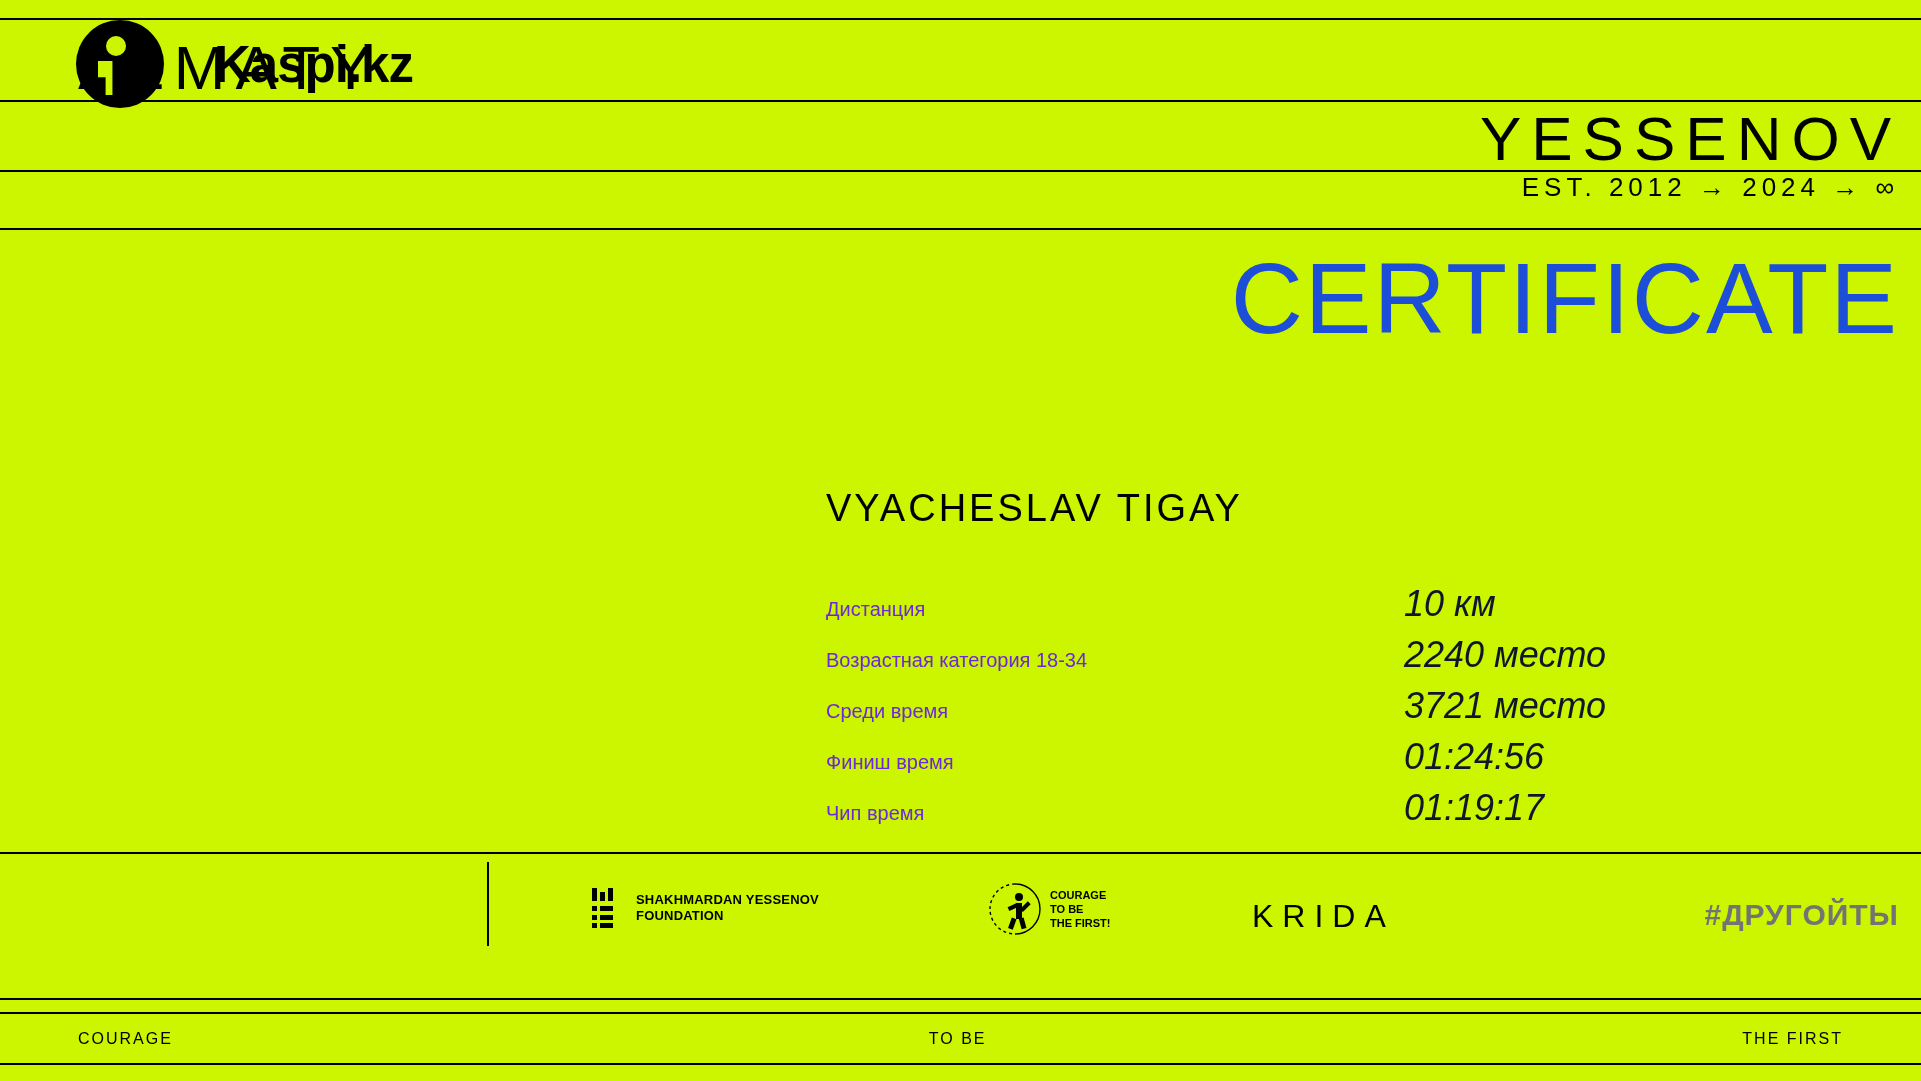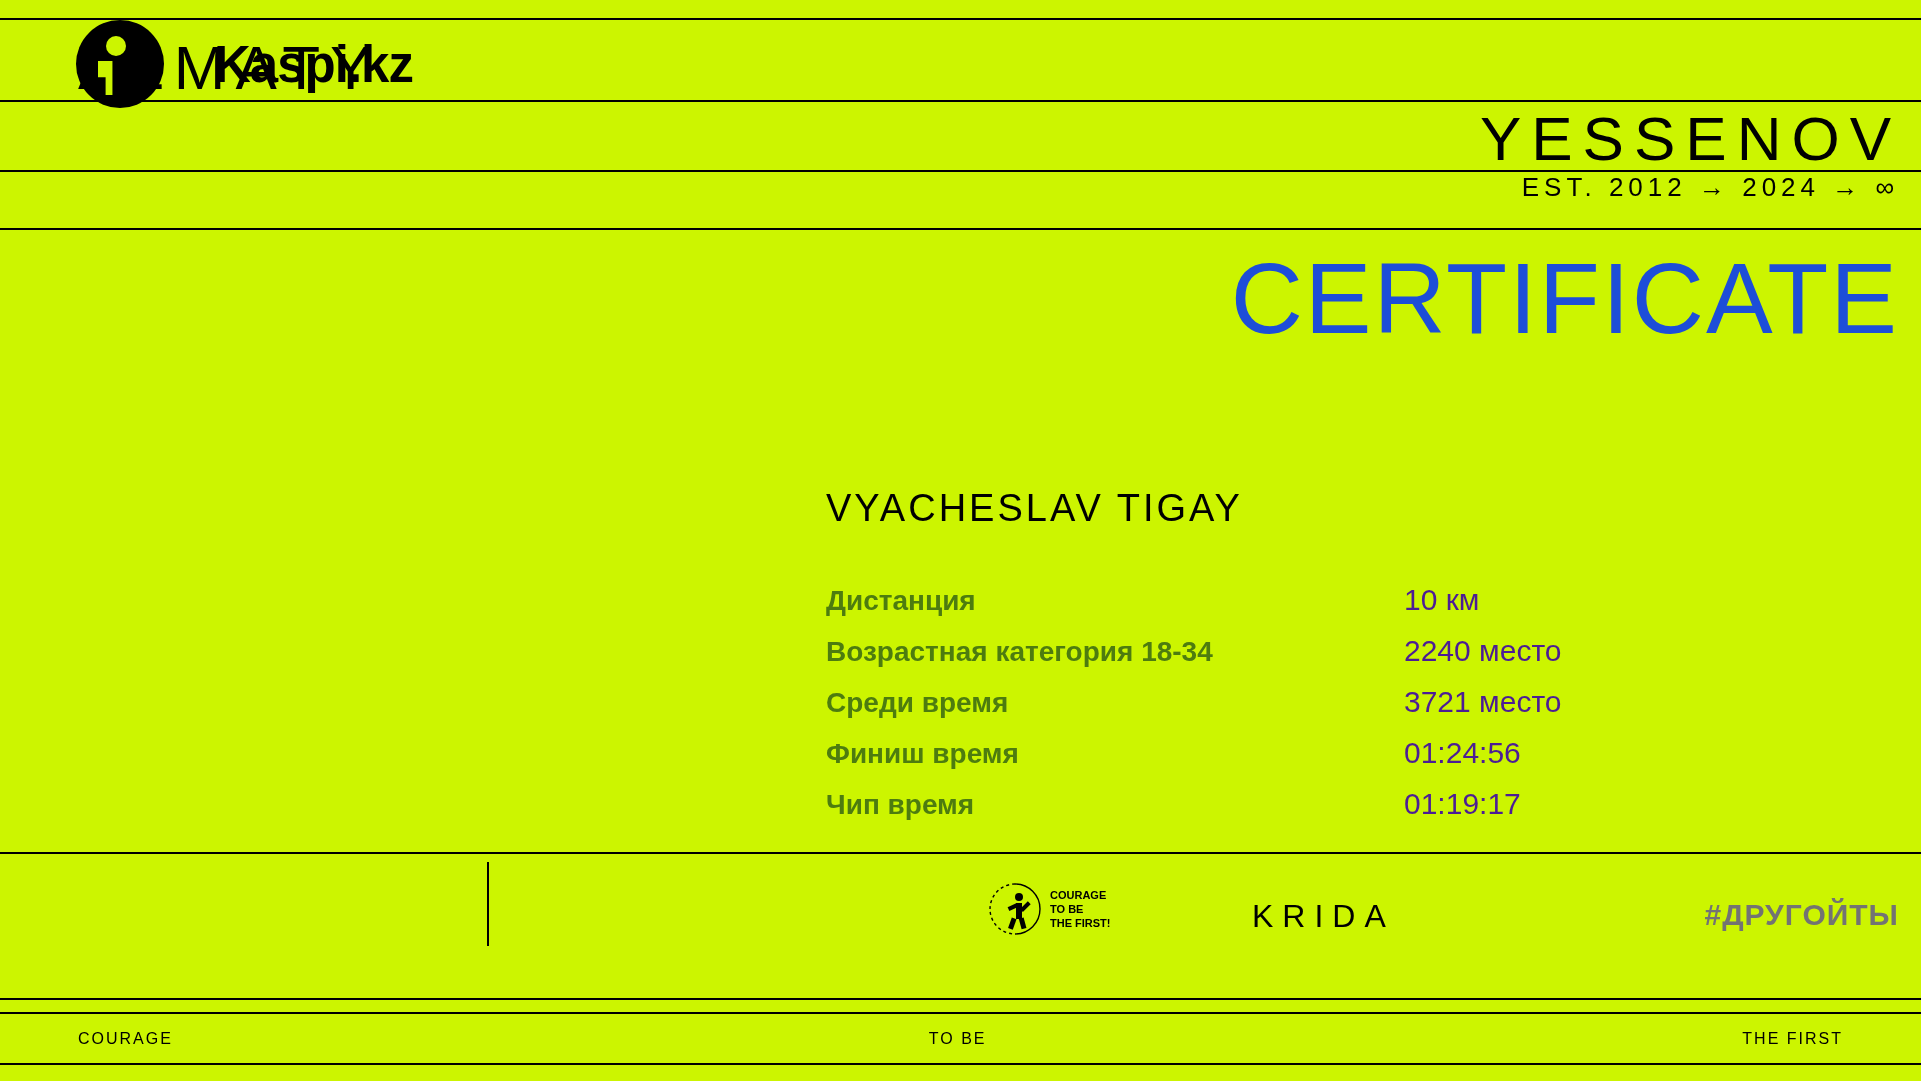--- a/index.html
+++ b/index.html
@@ -94,29 +94,29 @@
     top: 583px;
     width: 870px;
   }
   .res-row {
     display: flex;
     align-items: baseline;
     height: 51px;
   }
   .res-label {
     width: 578px;
-    font-size: 28px;
-    color: #4d7c0f;
-    white-space: nowrap;
-    font-weight: bold;
+    font-size: 20px;
+    color: #6d28d9;
+    white-space: nowrap;
   }
   .res-value {
-    font-size: 30px;
-    color: #4c1d95;
-    white-space: nowrap;
+    font-size: 36px;
+    color: #0f172a;
+    white-space: nowrap;
+    font-style: italic;
   }
   .sp-kaspi {
     position: absolute;
     left: 76px;
     top: 20px;
     display: flex;
     align-items: center;
   }
   .kaspi-mark {
     width: 88px;
@@ -288,20 +288,37 @@
     </div>
   </div>
 
   <div class="sp-kaspi">
     <div class="kaspi-mark"></div>
     <div class="kaspi-word">Kaspi.kz</div>
   </div>
 
   <div class="sp-divider"></div>
 
+  <div class="sp-yessenov">
+    <svg class="yess-bars" viewBox="0 0 34 40">
+      <rect x="0" y="0" width="5" height="13" fill="#000"></rect>
+      <rect x="8" y="4" width="5" height="9" fill="#000"></rect>
+      <rect x="16" y="0" width="5" height="13" fill="#000"></rect>
+      <rect x="0" y="18" width="5" height="5" fill="#000"></rect>
+      <rect x="8" y="18" width="13" height="5" fill="#000"></rect>
+      <rect x="0" y="27" width="5" height="5" fill="#000"></rect>
+      <rect x="8" y="27" width="13" height="5" fill="#000"></rect>
+      <rect x="0" y="35" width="5" height="5" fill="#000"></rect>
+      <rect x="8" y="35" width="13" height="5" fill="#000"></rect>
+    </svg>
+    <div class="yess-text">
+      <div>SHAKHMARDAN YESSENOV</div>
+      <div>FOUNDATION</div>
+    </div>
+  </div>
 
   <div class="sp-courage">
     <svg class="cf-mark" viewBox="0 0 54 54">
       <path d="M27 2 A25 25 0 0 1 27 52" fill="none" stroke="#000" stroke-width="1.4"></path>
       <path d="M27 2 A25 25 0 0 0 27 52" fill="none" stroke="#000" stroke-width="1.4" stroke-dasharray="3 3"></path>
       <circle cx="31" cy="15" r="4" fill="#000"></circle>
       <rect x="28" y="21" width="6" height="16" fill="#000"></rect>
       <rect x="20" y="23" width="10" height="4" fill="#000" transform="rotate(-25 25 25)"></rect>
       <rect x="32" y="23" width="11" height="4" fill="#000" transform="rotate(-45 37 25)"></rect>
       <rect x="22" y="36" width="5" height="11" fill="#000" transform="rotate(20 24 41)"></rect>

